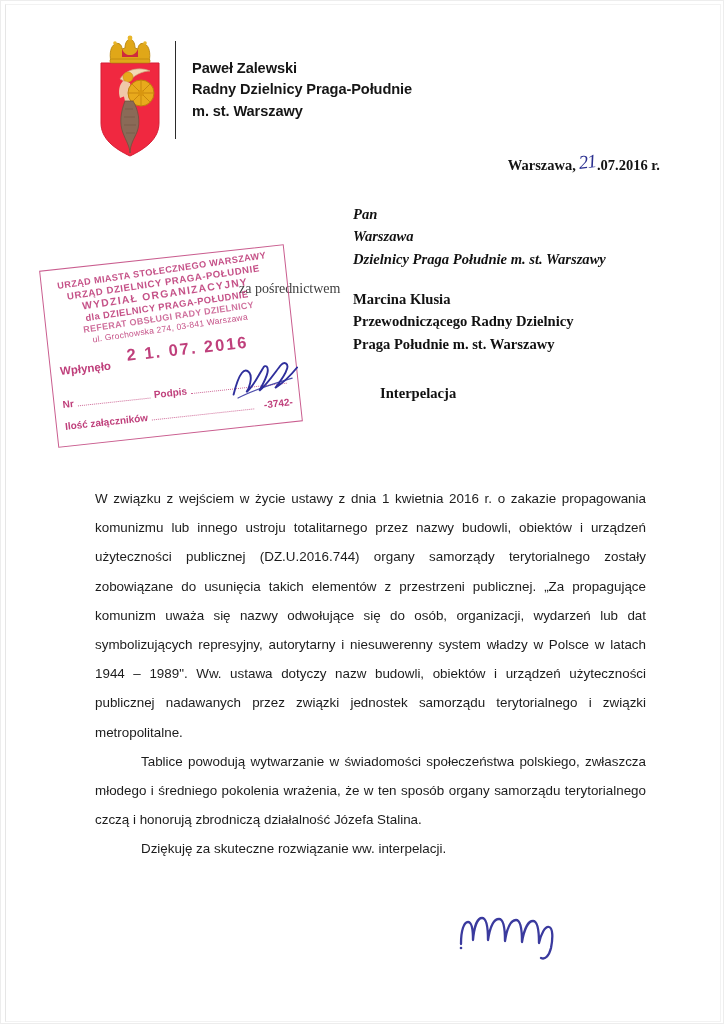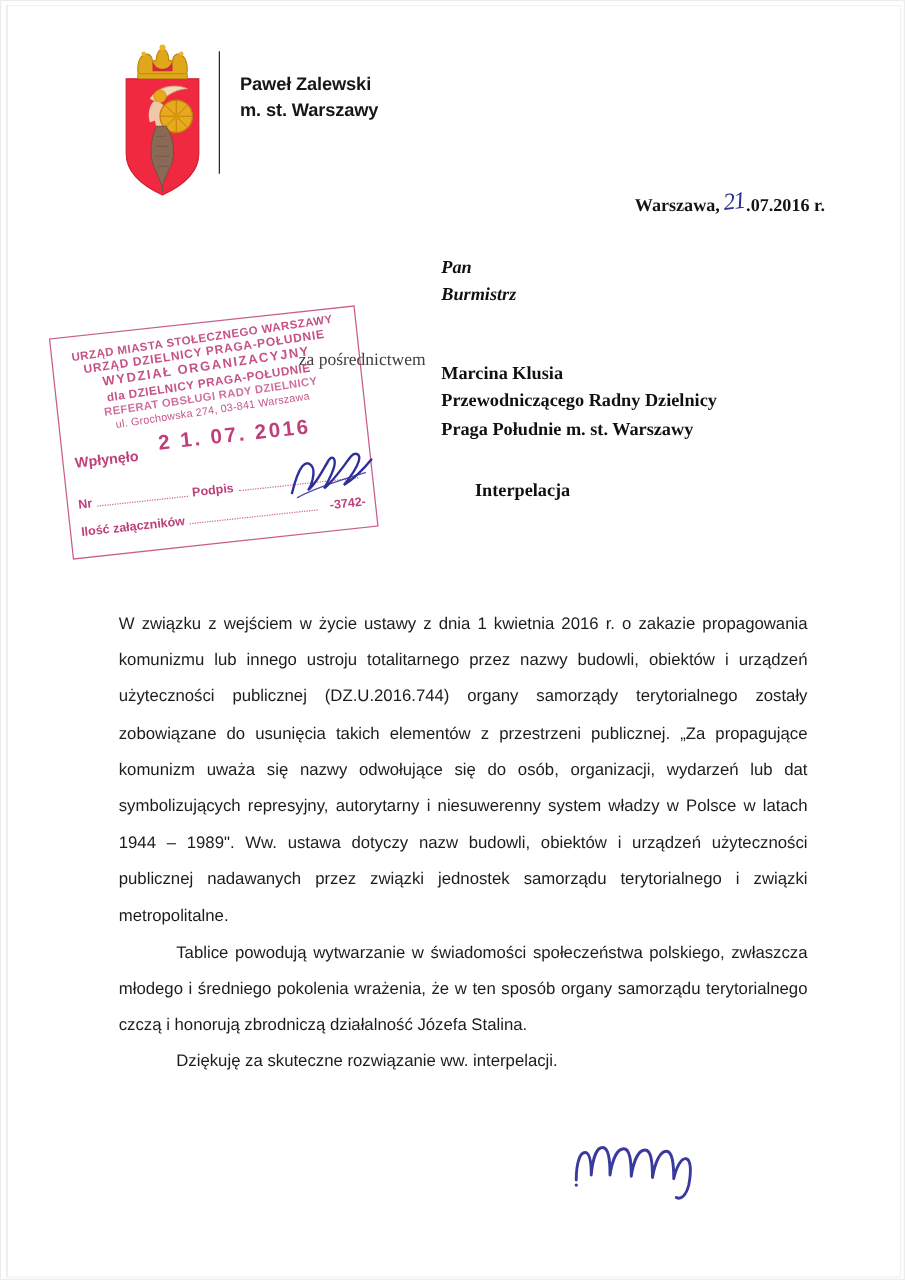--- a/index.html
+++ b/index.html
@@ -267,31 +267,33 @@
         </g>
         <circle cx="44" cy="58" r="3" fill="#d8960f"></circle>
 
         <path d="M28 66 C24 76 22 88 26 98 C29 106 33 112 33 118 C33 110 37 104 40 97 C44 87 41 74 36 66 Z" fill="#8a6a57" stroke="#6d523f" stroke-width="0.8"></path>
         <path d="M28 74 L36 74 M27 82 L38 82 M27 90 L39 90 M29 98 L38 98" stroke="#6d523f" stroke-width="0.7" opacity="0.8"></path>
       </svg>
     </div>
     <div class="crest-rule"></div>
     <div class="lh-text">
       <div>Paweł Zalewski</div>
+      <div>Radny Dzielnicy Praga-Południe</div>
       <div>m. st. Warszawy</div>
     </div>
   </div>
 
   <div class="date-line">
     <span>Warszawa,</span><span class="hand-date">21</span><span>.07.2016 r.</span>
   </div>
 
   <div class="addr addr-1">
     <div>Pan</div>
-    <div>Burmistrz</div>
+    <div>Warszawa</div>
+    <div>Dzielnicy Praga Południe m. st. Warszawy</div>
   </div>
 
   <div class="via">za pośrednictwem</div>
 
   <div class="addr addr-2">
     <div>Marcina Klusia</div>
     <div>Przewodniczącego Radny Dzielnicy</div>
     <div>Praga Południe m. st. Warszawy</div>
   </div>
 

